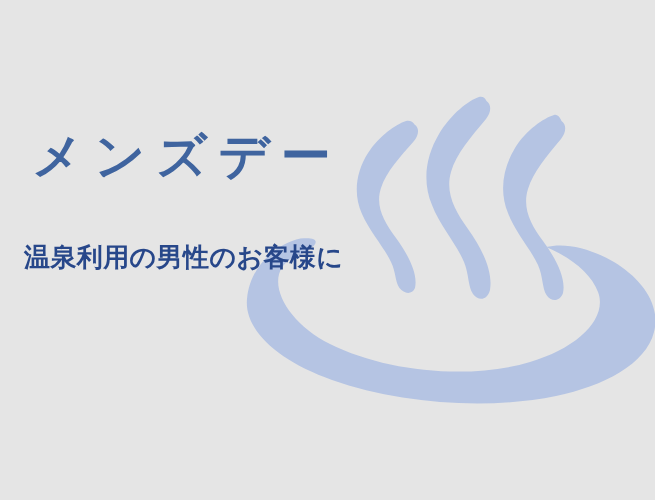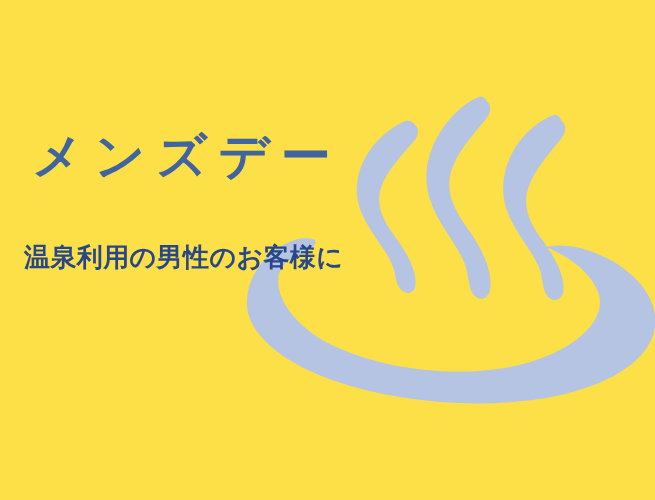--- a/index.html
+++ b/index.html
@@ -70,21 +70,21 @@
     line-height: 38px;
     letter-spacing: 0.4px;
     color: #27478a;
     white-space: nowrap;
     -webkit-font-smoothing: antialiased;
   }
 </style>
 </head>
 <body>
 
-<div id="banner" style="background: #fde047;">
+<div id="banner" style="background: #e5e5e5;">
 
   <svg id="onsen-art" viewBox="0 0 655 500" width="655" height="500" xmlns="http://www.w3.org/2000/svg">
 
     <path fill="#b5c4e3" d="M 300.5 238.5
              C 330 236 310 252 296 256
              C 260 272 282 320 330 344
              C 386 372 470 380 530 362
              C 578 348 608 318 598 292
              C 591 273 570 257 546 247
              C 566 242 592 249 614 262

